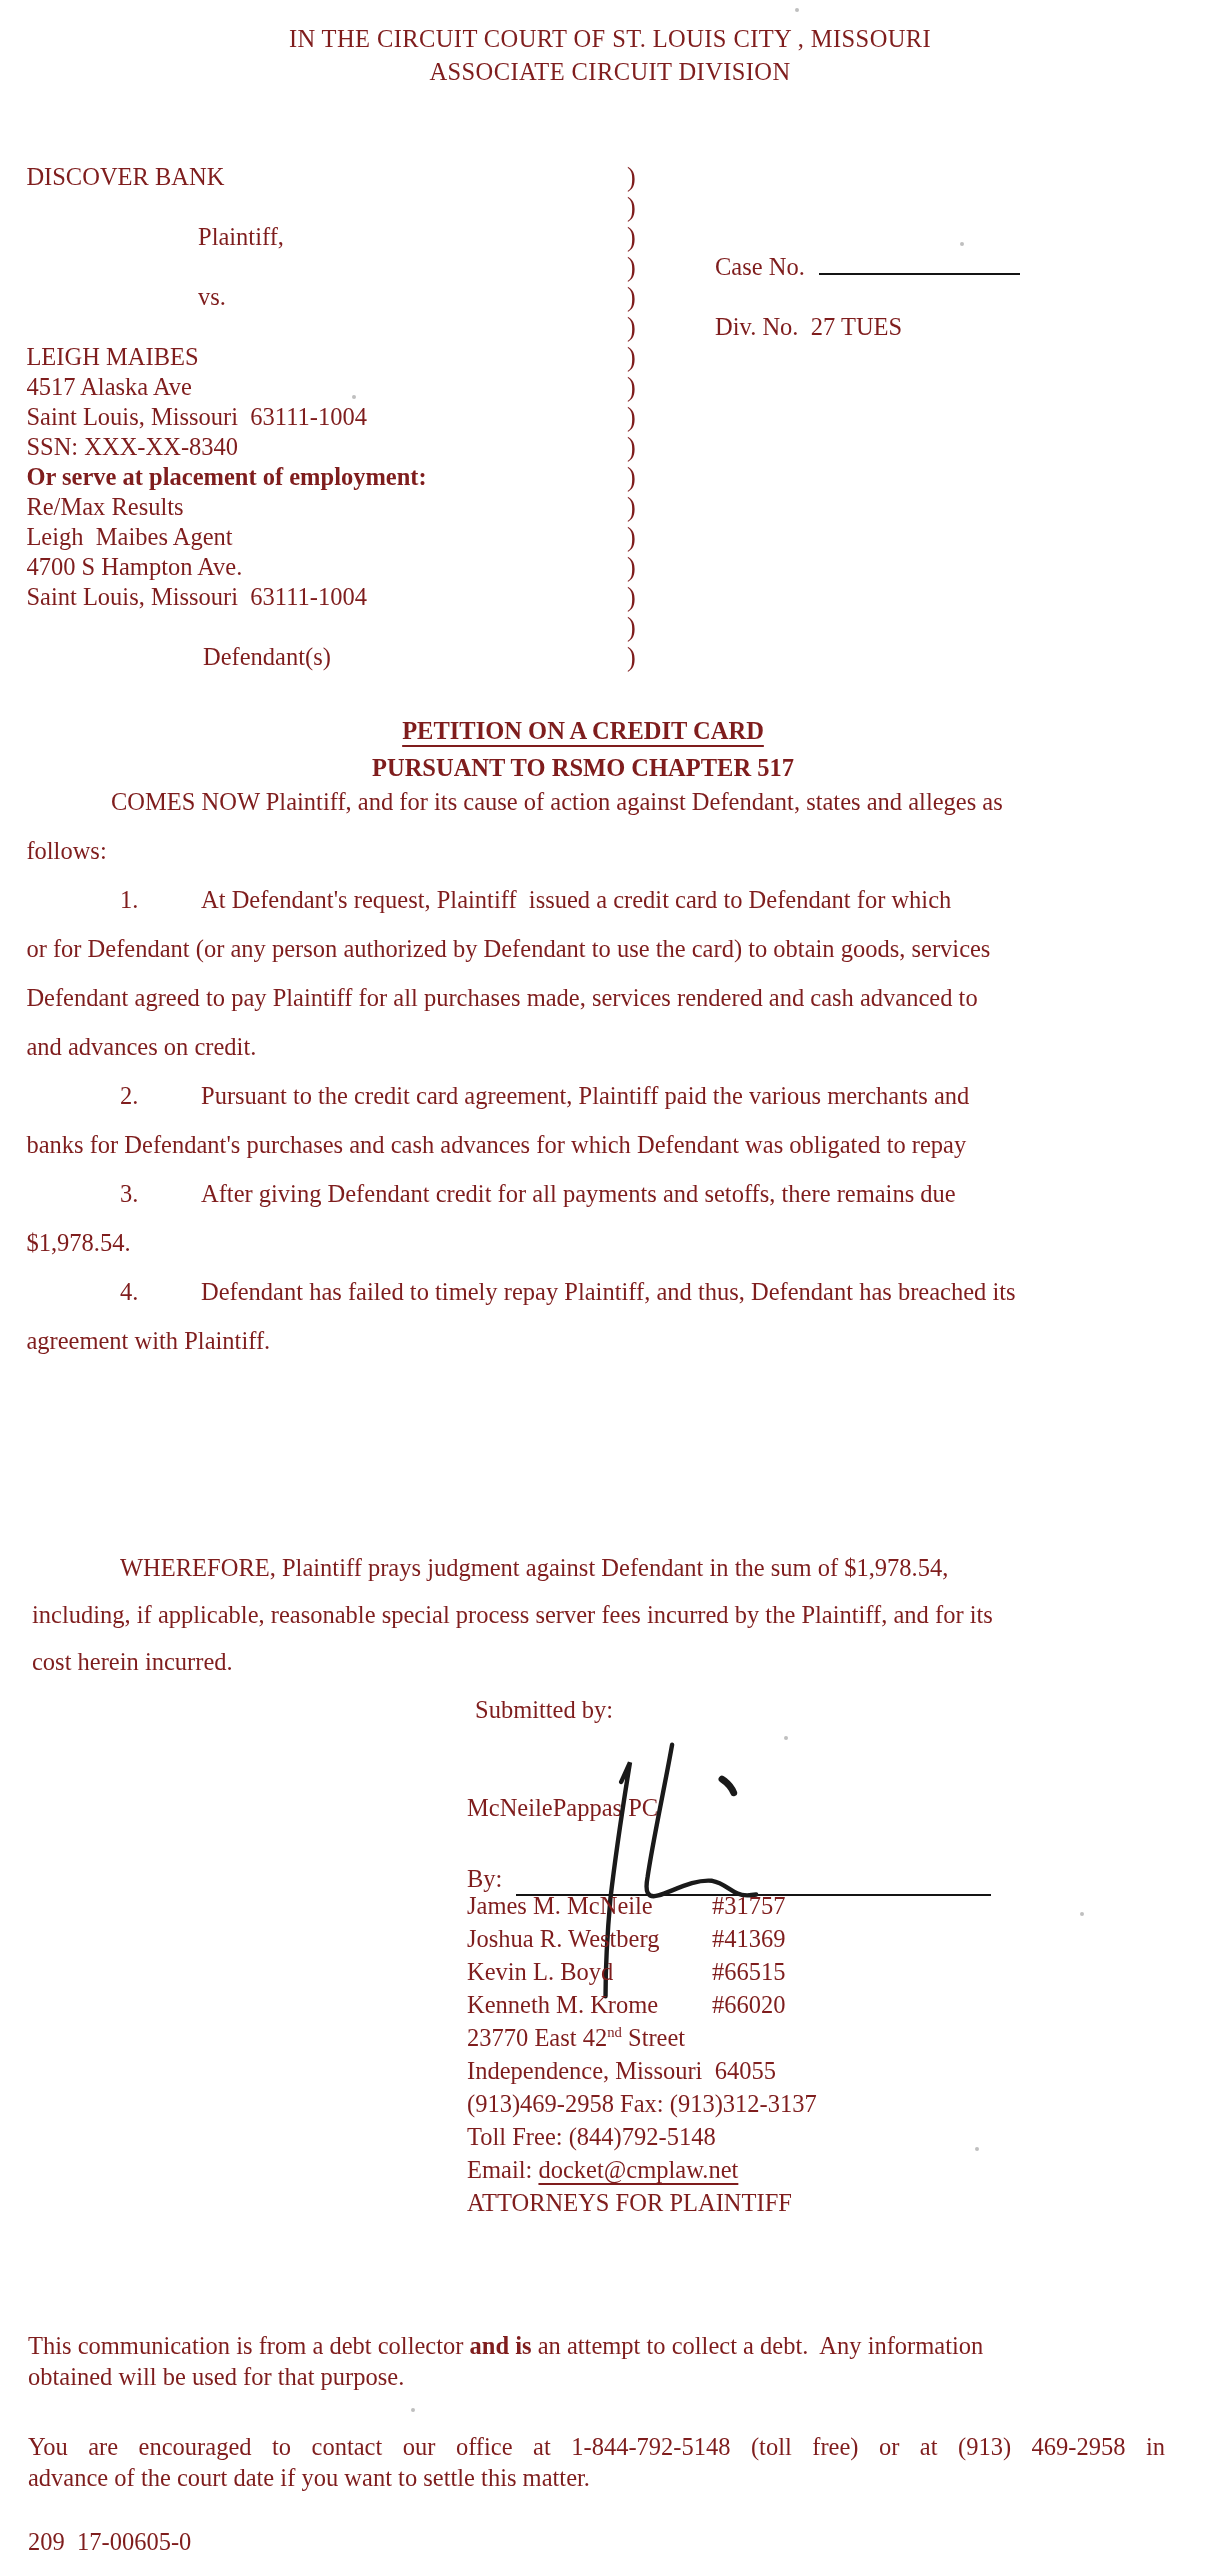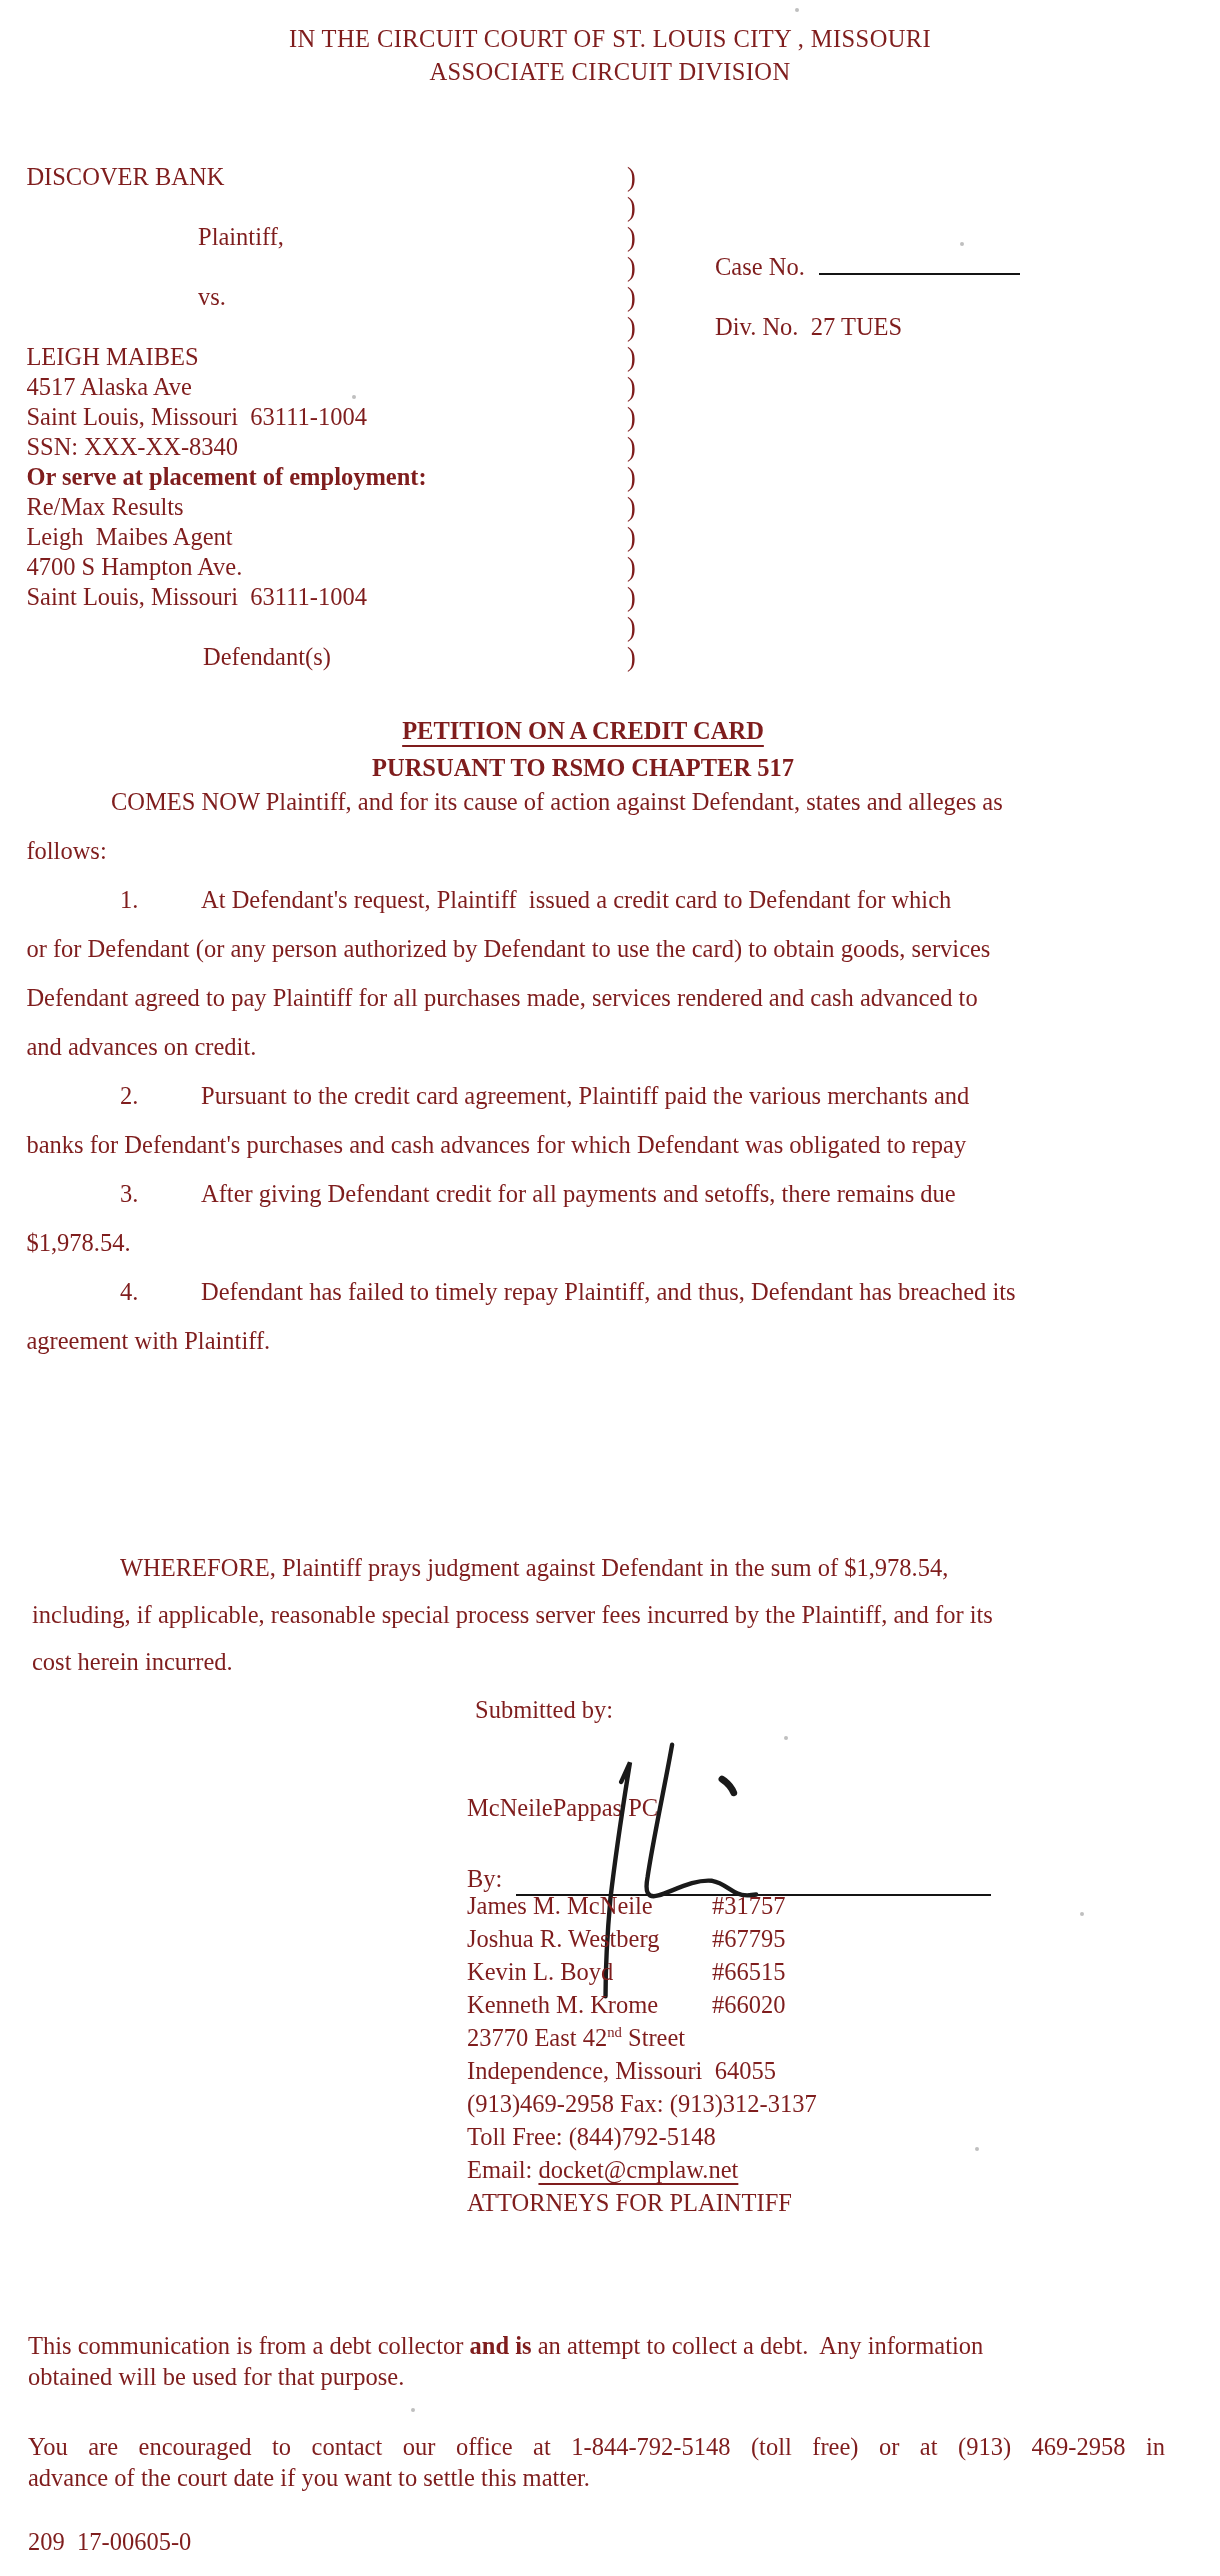--- a/index.html
+++ b/index.html
@@ -177,21 +177,21 @@
   <div class="abs by-underline"></div>
 
   <svg class="abs sig-svg" width="411" height="284" viewBox="0 0 420 290">
     <path d="M38,53 L47,33 C41,70 32,130 27,172 C24,206 22,246 22,272" fill="none" stroke="#1a1a1a" stroke-width="4.5" stroke-linecap="round"></path>
     <path d="M90,15 C83,55 70,115 65,150 C62,166 65,172 76,169 C90,165 112,152 131,154 C142,156 148,163 157,167 C163,170 170,169 176,168" fill="none" stroke="#1a1a1a" stroke-width="4.5" stroke-linecap="round"></path>
     <path d="M141,50 C147,54 151,59 153,64" fill="none" stroke="#1a1a1a" stroke-width="7" stroke-linecap="round"></path>
   </svg>
 
   <div class="abs attorneys">
     <div class="att-row"><span class="att-name">James M. McNeile</span><span>#31757</span></div>
-    <div class="att-row"><span class="att-name">Joshua R. Westberg</span><span>#67795</span></div>
+    <div class="att-row"><span class="att-name">Joshua R. Westberg</span><span>#41369</span></div>
     <div class="att-row"><span class="att-name">Kevin L. Boyd</span><span>#66515</span></div>
     <div class="att-row"><span class="att-name">Kenneth M. Krome</span><span>#66020</span></div>
     <div class="att-row"><span>23770 East 42</span><sup class="ord">nd</sup><span> Street</span></div>
     <div class="att-row">Independence, Missouri  64055</div>
     <div class="att-row">(913)469-2958 Fax: (913)312-3137</div>
     <div class="att-row">Toll Free: (844)792-5148</div>
     <div class="att-row"><span>Email: </span><span class="email-u">docket@cmplaw.net</span></div>
     <div class="att-row">ATTORNEYS FOR PLAINTIFF</div>
   </div>
 

